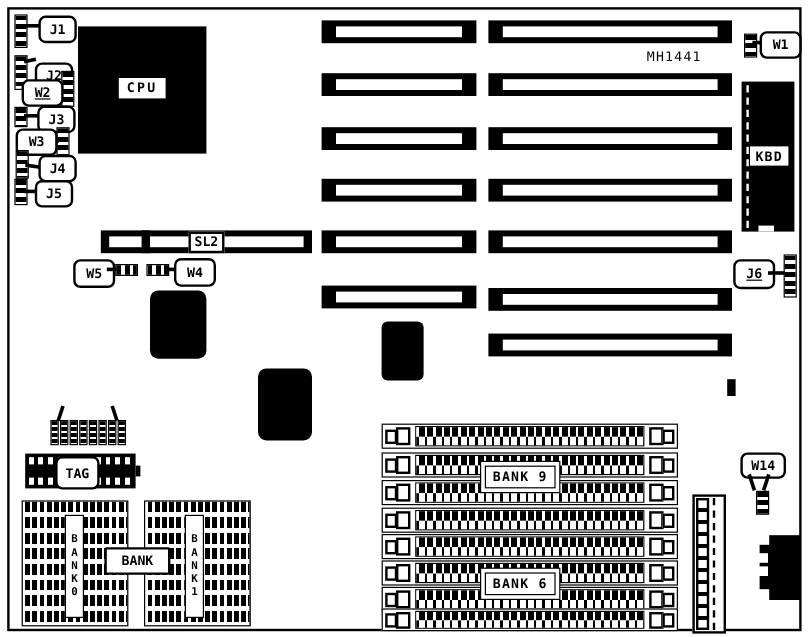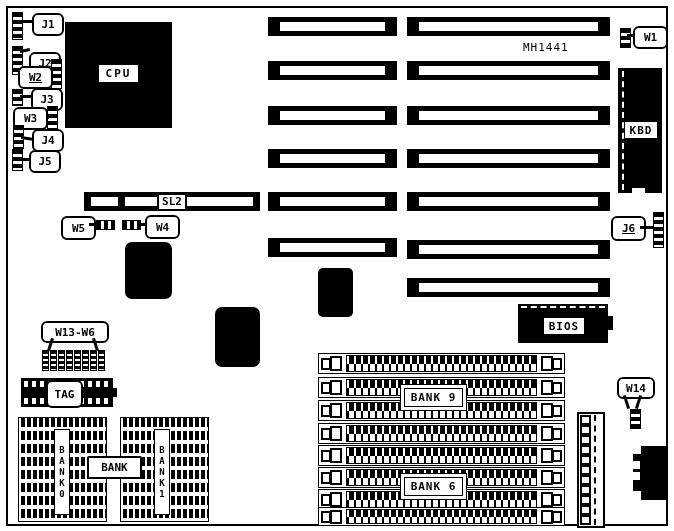--- a/index.html
+++ b/index.html
@@ -67,21 +67,21 @@
       font:bold 11px "DejaVu Sans Mono",monospace;display:flex;align-items:center;
       justify-content:center;letter-spacing:1px;}
 
   
   .pwr{border:2px solid #000;background:#fff;}
   .pwr .cells{position:absolute;left:1px;top:1px;bottom:1px;width:11px;background:#000;}
   .pwr .cells:before{content:"";position:absolute;left:2px;right:2px;top:2px;bottom:2px;
       background:repeating-linear-gradient(to bottom,#fff 0 6px,#000 6px 10px);}
   .pwr .dashline{position:absolute;left:15px;top:1px;bottom:1px;border-left:2px dashed #000;}
 
-  .model-text{font:11px "DejaVu Sans Mono",monospace;letter-spacing:1px;}
+  .model-text{font:11px "DejaVu Sans Mono",monospace;letter-spacing:1px;margin-left:16px;}
 </style>
 </head>
 <body>
 
 <div class="board">
   <div class="abs frame"></div>
 
   <div class="abs model-text" style="left:523px;top:41px;">MH1441</div>
 
   <div class="abs slot" style="left:268px;top:17px;width:129px;height:19px;">
@@ -134,24 +134,20 @@
   <div class="abs chip" style="left:618px;top:68px;width:44px;height:125px;">
     <div class="dash-left"></div>
     <div class="chip-label" style="left:7px;top:54px;width:32px;height:16px;letter-spacing:1px;">KBD</div>
     <div class="abs" style="left:14px;bottom:0;width:13px;height:5px;background:#fff;"></div>
   </div>
 
   <div class="abs chip" style="left:65px;top:22px;width:107px;height:106px;">
     <div class="chip-label" style="left:34px;top:43px;width:39px;height:17px;">CPU</div>
   </div>
 
-  <div class="abs chip" style="left:518px;top:304px;width:90px;height:39px;">
-    <div class="dash-top"></div>
-    <div class="chip-label" style="left:26px;top:14px;width:40px;height:16px;letter-spacing:1px;">BIOS</div>
-  </div>
   <div class="abs chip" style="left:606px;top:316px;width:7px;height:14px;"></div>
 
   <div class="abs chip rounded" style="left:125px;top:242px;width:47px;height:57px;"></div>
   <div class="abs chip rounded" style="left:215px;top:307px;width:45px;height:60px;"></div>
   <div class="abs chip rounded" style="left:318px;top:268px;width:35px;height:49px;border-radius:5px;"></div>
 
   <div class="abs jmp-v" style="left:12px;top:12px;height:26px;"></div>
   <div class="abs ptr" style="left:21px;top:20px;width:12px;"></div>
   <div class="abs callout" style="left:32px;top:13px;width:28px;height:19px;">J1</div>
 
@@ -188,21 +184,20 @@
   <div class="abs callout" style="left:145px;top:215px;width:31px;height:20px;">W4</div>
 
   <div class="abs jmp-v" style="left:620px;top:28px;height:18px;"></div>
   <div class="abs ptr" style="left:627px;top:34px;width:8px;"></div>
   <div class="abs callout" style="left:633px;top:26px;width:31px;height:19px;">W1</div>
 
   <div class="abs callout" style="left:611px;top:216px;width:31px;height:21px;text-decoration:underline;">J6</div>
   <div class="abs ptr" style="left:640px;top:226px;width:14px;"></div>
   <div class="abs jmp-v" style="left:653px;top:212px;height:34px;"></div>
 
-  <div class="abs callout" style="left:41px;top:321px;width:64px;height:18px;">W13-W6</div>
   <div class="abs ptr-v" style="left:49px;top:338px;height:13px;transform:rotate(18deg);"></div>
   <div class="abs ptr-v" style="left:94px;top:338px;height:13px;transform:rotate(-18deg);"></div>
   <div class="abs" style="left:42px;top:350px;width:64px;height:20px;">
     <span class="jmp-cell"></span><span class="jmp-cell"></span><span class="jmp-cell"></span><span class="jmp-cell"></span><span class="jmp-cell"></span><span class="jmp-cell"></span><span class="jmp-cell"></span><span class="jmp-cell"></span>
   </div>
 
   <div class="abs chip" style="left:21px;top:378px;width:92px;height:29px;">
     <div class="pinrow" style="top:3px;"></div>
     <div class="pinrow" style="bottom:3px;"></div>
     <div class="abs chip" style="right:-4px;top:10px;width:4px;height:9px;"></div>

